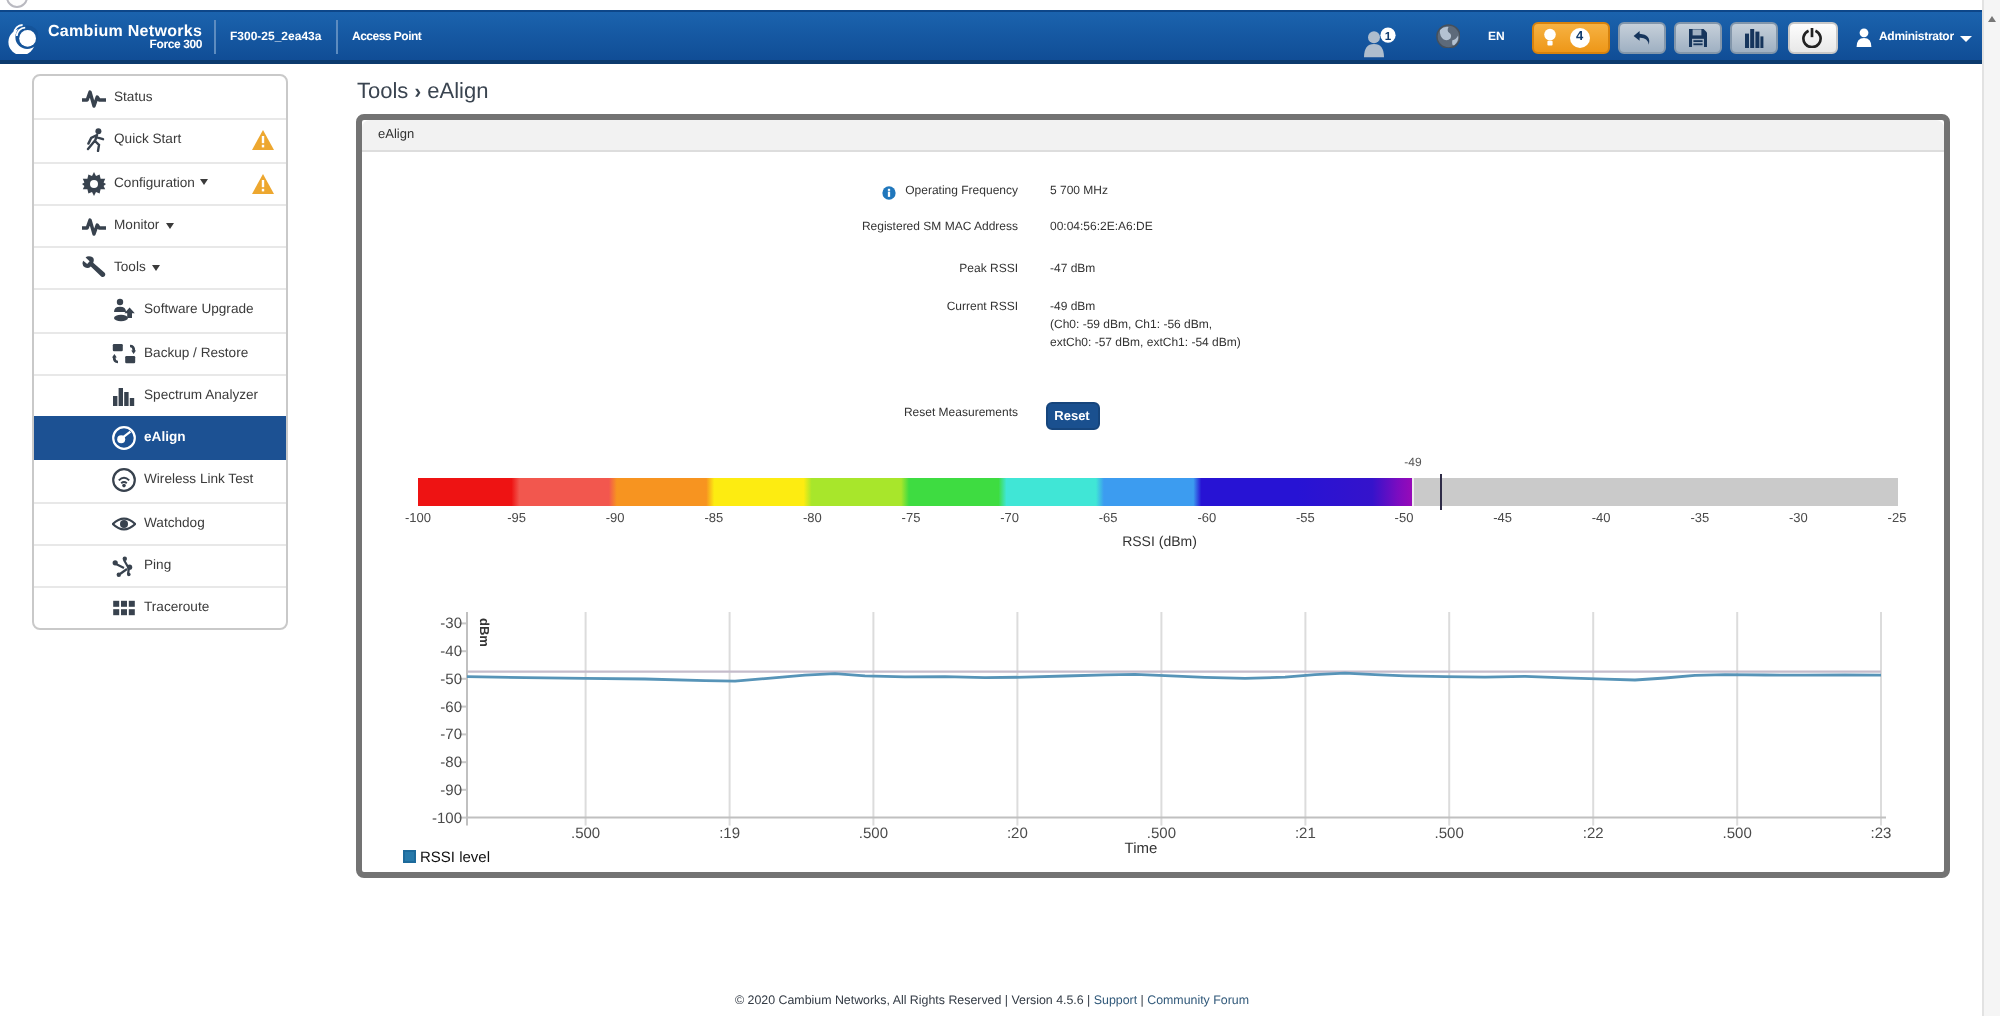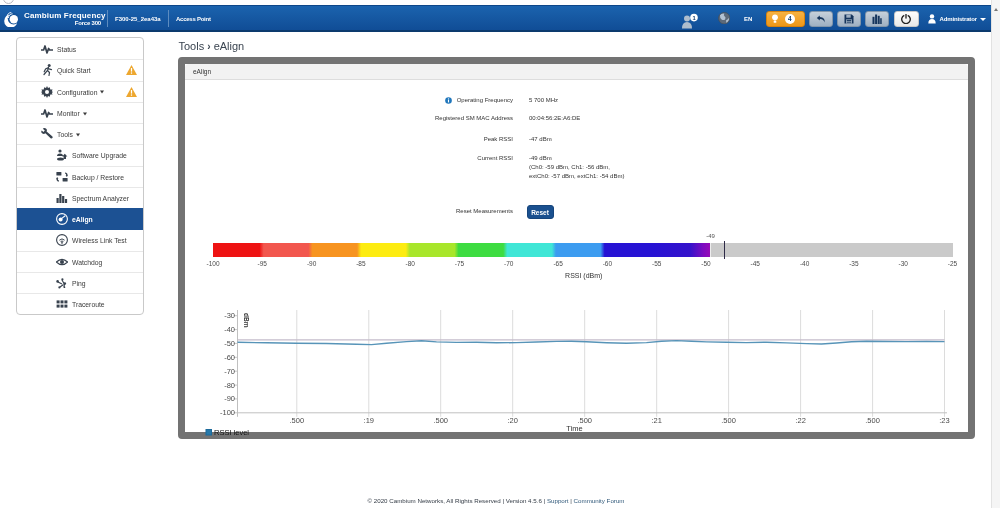--- a/index.html
+++ b/index.html
@@ -38,21 +38,21 @@
   border-right:2.5px solid transparent; border-top:3.5px solid #3b3b3b;
   vertical-align:middle; margin-left:3px; }
 .warn { position:absolute; right:6px; top:50%; transform:translateY(-50%); }
 #ealign-item { background:#1c5193; border-top:1px solid #1c5193; }
 #ealign-item .lbl { color:#fff; font-weight:bold; }
 #ealign-item + .mitem { border-top:1px solid #1c5193; }
 
 
 #crumb { left:178.5px; top:40px; font-size:11px; color:#3a4450; }
 #panel { left:177.5px; top:57px; width:797.5px; height:381.5px; background:#fff;
-  border:7px solid #737373; border-radius:4px; }
+  border:3px solid #737373; border-radius:4px; }
 #panelhead { left:0; top:0; width:100%; height:16px; background:#f2f2f2;
   border-bottom:1px solid #ddd; border-radius:4px 4px 0 0;
   font-size:6.5px; color:#333; line-height:16px; padding-left:8.5px; }
 .frow { font-size:6px; color:#333; line-height:9.1px; }
 .flabel { text-align:right; width:110px; }
 .fval { left:344.5px; white-space:nowrap; }
 #resetbtn { left:342px; top:141px; width:27px; height:14.4px; background:#1a508f;
   border:1px solid #16457c; border-radius:3px; color:#fff; font-size:6.5px; font-weight:bold;
   text-align:center; line-height:13px; }
 
@@ -91,21 +91,21 @@
     </div>
   <div class="abs" id="header">
 
     <svg class="abs" style="left:4px;top:4px" width="15" height="17" viewBox="0 0 15 17">
       <circle cx="6.8" cy="11" r="6.6" fill="#fff"></circle>
       <circle cx="9.6" cy="8.6" r="5.9" fill="#15549a"></circle>
       <circle cx="9.8" cy="9.2" r="4.2" fill="#fff"></circle>
       <path d="M5.6 9.2 A4.2 4.2 0 0 1 9.8 5" fill="none" stroke="#fff" stroke-width="0.9" transform="translate(-1.2,-1.2)"></path>
       <path d="M5.6 9.2 A4.2 4.2 0 0 1 9.8 5" fill="none" stroke="#fff" stroke-width="0.9" transform="translate(-2.5,-2.5)"></path>
     </svg>
-    <div class="abs" style="left:24px;top:5.2px;width:78px;text-align:left;color:#fff;font-weight:bold;font-size:8px;letter-spacing:0.15px;white-space:nowrap">Cambium Frequency</div>
+    <div class="abs" style="left:24px;top:5.2px;width:78px;text-align:left;color:#fff;font-weight:bold;font-size:8px;letter-spacing:0.15px;white-space:nowrap">Cambium Networks</div>
     <div class="abs" style="left:24px;top:14.8px;width:77px;text-align:right;color:#fff;font-weight:bold;font-size:6px;letter-spacing:-0.2px">Force 300</div>
     <div class="abs hdiv" style="left:107px"></div>
     <div class="abs htxt" style="left:115px;top:0;line-height:26px">F300-25_2ea43a</div>
     <div class="abs hdiv" style="left:168px"></div>
     <div class="abs htxt" style="left:176px;top:0;line-height:26px;letter-spacing:-0.25px">Access Point</div>
 
     <svg class="abs" style="left:682px;top:4px" width="17" height="19" viewBox="0 0 17 19">
       <circle cx="5" cy="8.6" r="3" fill="#aebdcd"></circle>
       <path d="M0 18.6 Q0 12 5 12 Q10 12 10 18.6 Z" fill="#aebdcd"></path>
       <circle cx="12" cy="7.6" r="3.8" fill="#fff"></circle>

